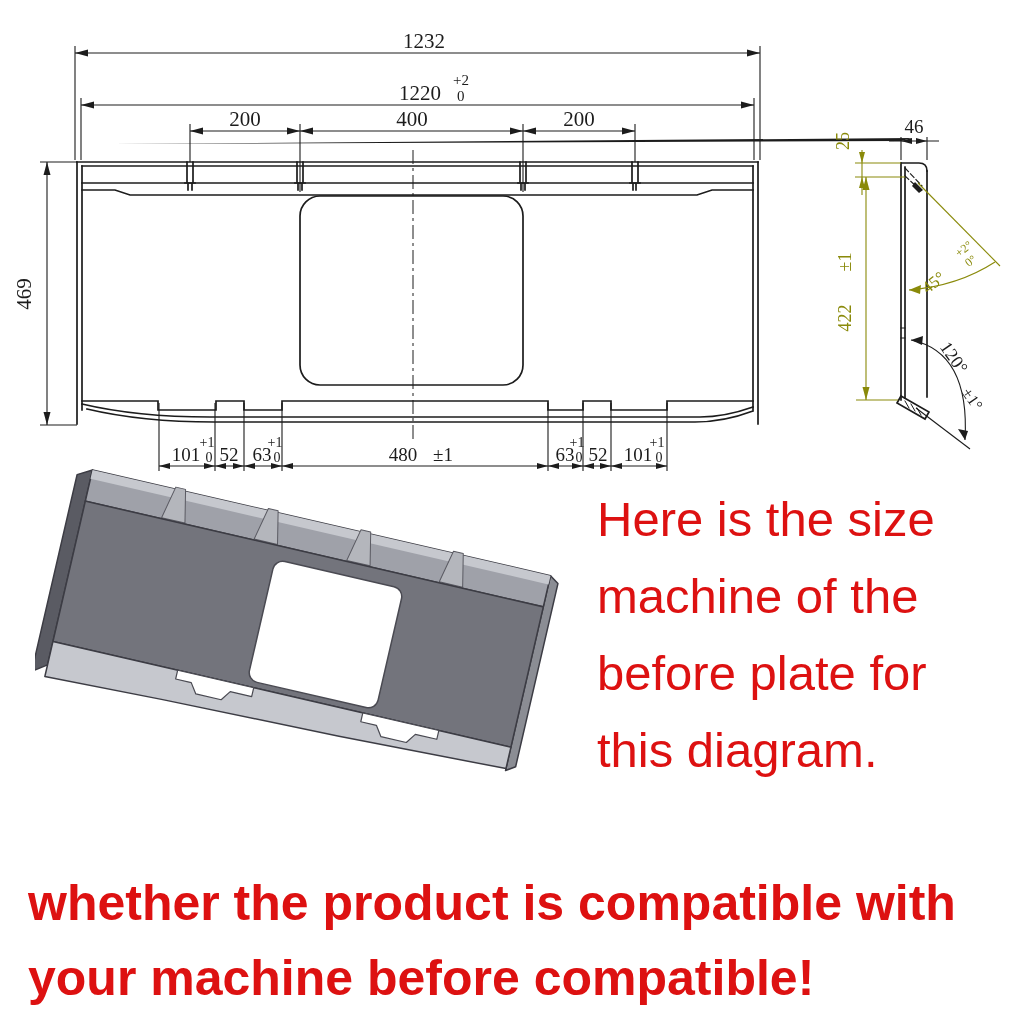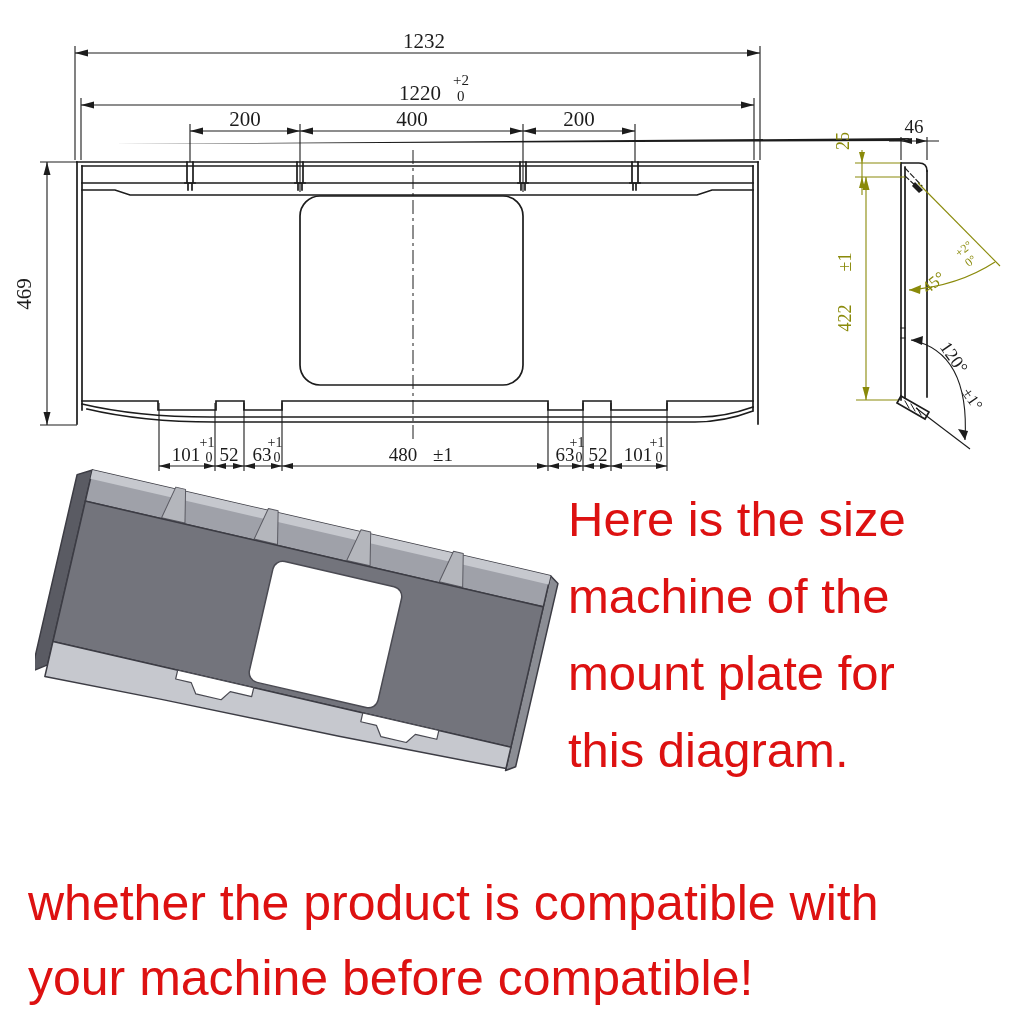--- a/index.html
+++ b/index.html
@@ -2,24 +2,24 @@
 <html><head>
 <meta charset="utf-8">
 <style>
   html,body{margin:0;padding:0;}
   body{width:1024px;height:1024px;position:relative;background:#ffffff;overflow:hidden;
        font-family:"Liberation Sans", sans-serif;}
   #drawing-svg{position:absolute;left:0;top:0;}
   #render-svg{position:absolute;left:35px;top:458px;}
   .dim-text{font-family:"Liberation Serif", serif;fill:#1c1c1c;}
   .dim-text.olive{fill:#8a8a0a;}
-  .caption-side{position:absolute;left:568px;top:481px;width:420px;color:#dd1111;
+  .caption-side{position:absolute;left:597px;top:481px;width:420px;color:#dd1111;
     font-size:49px;line-height:77px;white-space:nowrap;}
   .caption-bottom{position:absolute;left:28px;top:866px;width:990px;color:#dd1111;
-    font-size:50px;line-height:75px;white-space:nowrap;}
+    font-size:50px;line-height:75px;white-space:nowrap;font-weight:bold;}
 </style>
 </head>
 <body>
 
 <svg id="drawing-svg" width="1024" height="480" viewBox="0 0 1024 480">
 
   <g stroke="#1c1c1c" stroke-width="1.7" fill="none" stroke-linecap="square">
     <path d="M77,162 H758"></path>
     <path d="M82,166 H753"></path>
     <path d="M77,162 V424"></path>
@@ -194,20 +194,20 @@
     <g fill="#ffffff" stroke="#4a4a52" stroke-width="1.2">
       <path d="M128,178 h78 v9 h-22 l-7,10 h-26 l-7,-10 h-16 z"></path>
       <path d="M318,178 h78 v9 h-22 l-7,10 h-26 l-7,-10 h-16 z"></path>
     </g>
   </g>
 </svg>
 
 <div class="caption-side">
   <div>Here is the size</div>
   <div>machine of the</div>
-  <div>mount plate for</div>
+  <div>before plate for</div>
   <div>this diagram.</div>
 </div>
 
 <div class="caption-bottom">
   <div>whether the product is compatible with</div>
   <div>your machine before compatible!</div>
 </div>
 
 </body></html>

